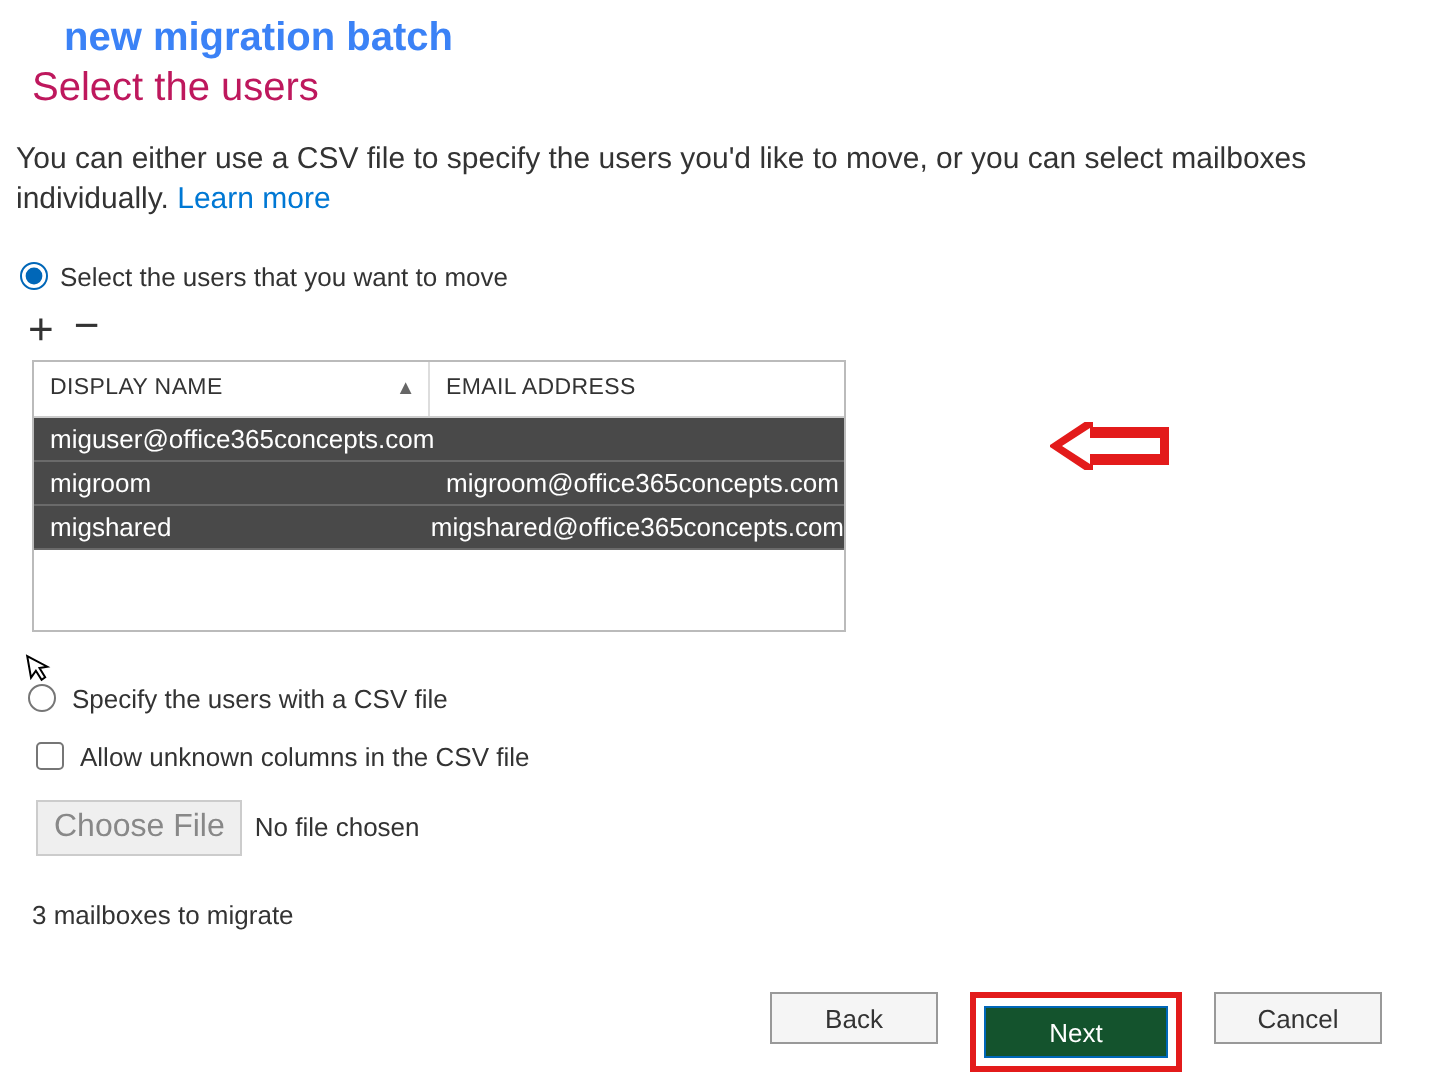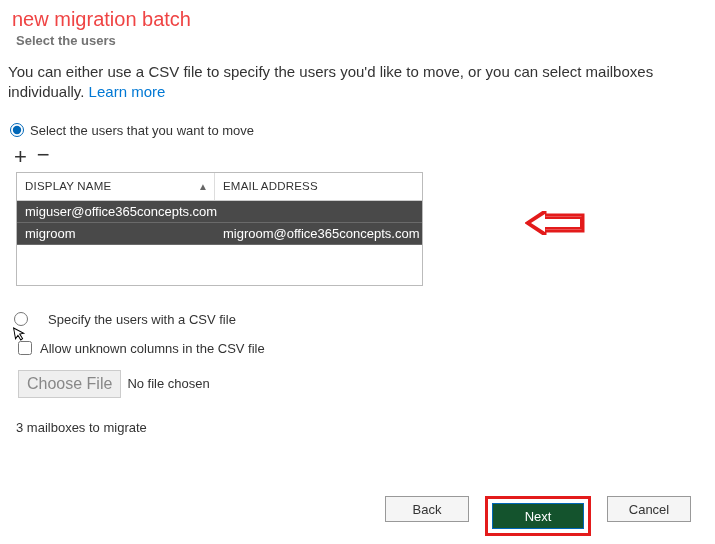--- a/index.html
+++ b/index.html
@@ -7,28 +7,28 @@
       width: 715px;
       height: 544px;
       font-family: "Segoe UI", Arial, sans-serif;
       background: #ffffff;
       color: #333;
       position: relative;
       overflow: hidden;
     }
     .page-title {
       font-size: 20px;
+      font-weight: 700;
+      color: #3b82f6;
+      padding: 8px 0 0 32px;
+    }
+    .page-subtitle {
+      font-size: 20px;
       font-weight: 400;
-      color: #ef4444;
-      padding: 8px 0 0 12px;
-    }
-    .page-subtitle {
-      font-size: 13px;
-      font-weight: 700;
-      color: #737373;
+      color: #be185d;
       padding: 2px 0 10px 16px;
     }
     .desc {
       font-size: 15px;
       color: #333;
       padding: 4px 24px 0 8px;
       line-height: 1.35;
     }
     .desc a {
       color: #0078d4;
@@ -98,21 +98,21 @@
     .arrow {
       position: absolute;
       left: 525px;
       top: 211px;
       width: 60px;
       height: 24px;
     }
     .csv-radio {
       display: flex;
       align-items: center;
-      gap: 20px;
+      gap: 8px;
       padding: 26px 0 0 14px;
       font-size: 13px;
       color: #333;
     }
     .csv-radio input { width: 14px; height: 14px; }
     .cursor-icon {
       position: absolute;
       left: 14px;
       top: 326px;
       font-size: 13px;
@@ -208,20 +208,24 @@
       <span class="sort-tri">▲</span>
     </div>
     <div class="col-email">EMAIL ADDRESS</div>
   </div>
   <div class="grid-row">
     <div class="cell-email">miguser@office365concepts.com</div>
   </div>
   <div class="grid-row">
     <div class="cell-name">migroom</div>
     <div class="cell-email">migroom@office365concepts.com</div>
+  </div>
+  <div class="grid-row">
+    <div class="cell-name">migshared</div>
+    <div class="cell-email">migshared@office365concepts.com</div>
   </div>
   <div class="grid-blank"></div>
 </div>
 
 <svg class="arrow" viewBox="0 0 60 24">
   <path d="M58 4 L58 20 L20 20 L20 24 L2 12 L20 0 L20 4 Z" fill="none" stroke="#e31b1b" stroke-width="3" stroke-linejoin="miter"></path>
   <path d="M2 12 L20 0 L20 6 L58 6 L58 18 L20 18 L20 24 Z" fill="#e31b1b" stroke="#e31b1b" stroke-width="1"></path>
   <path d="M6 12 L20 3 L20 8 L55 8 L55 16 L20 16 L20 21 Z" fill="#ffffff"></path>
 </svg>
 

